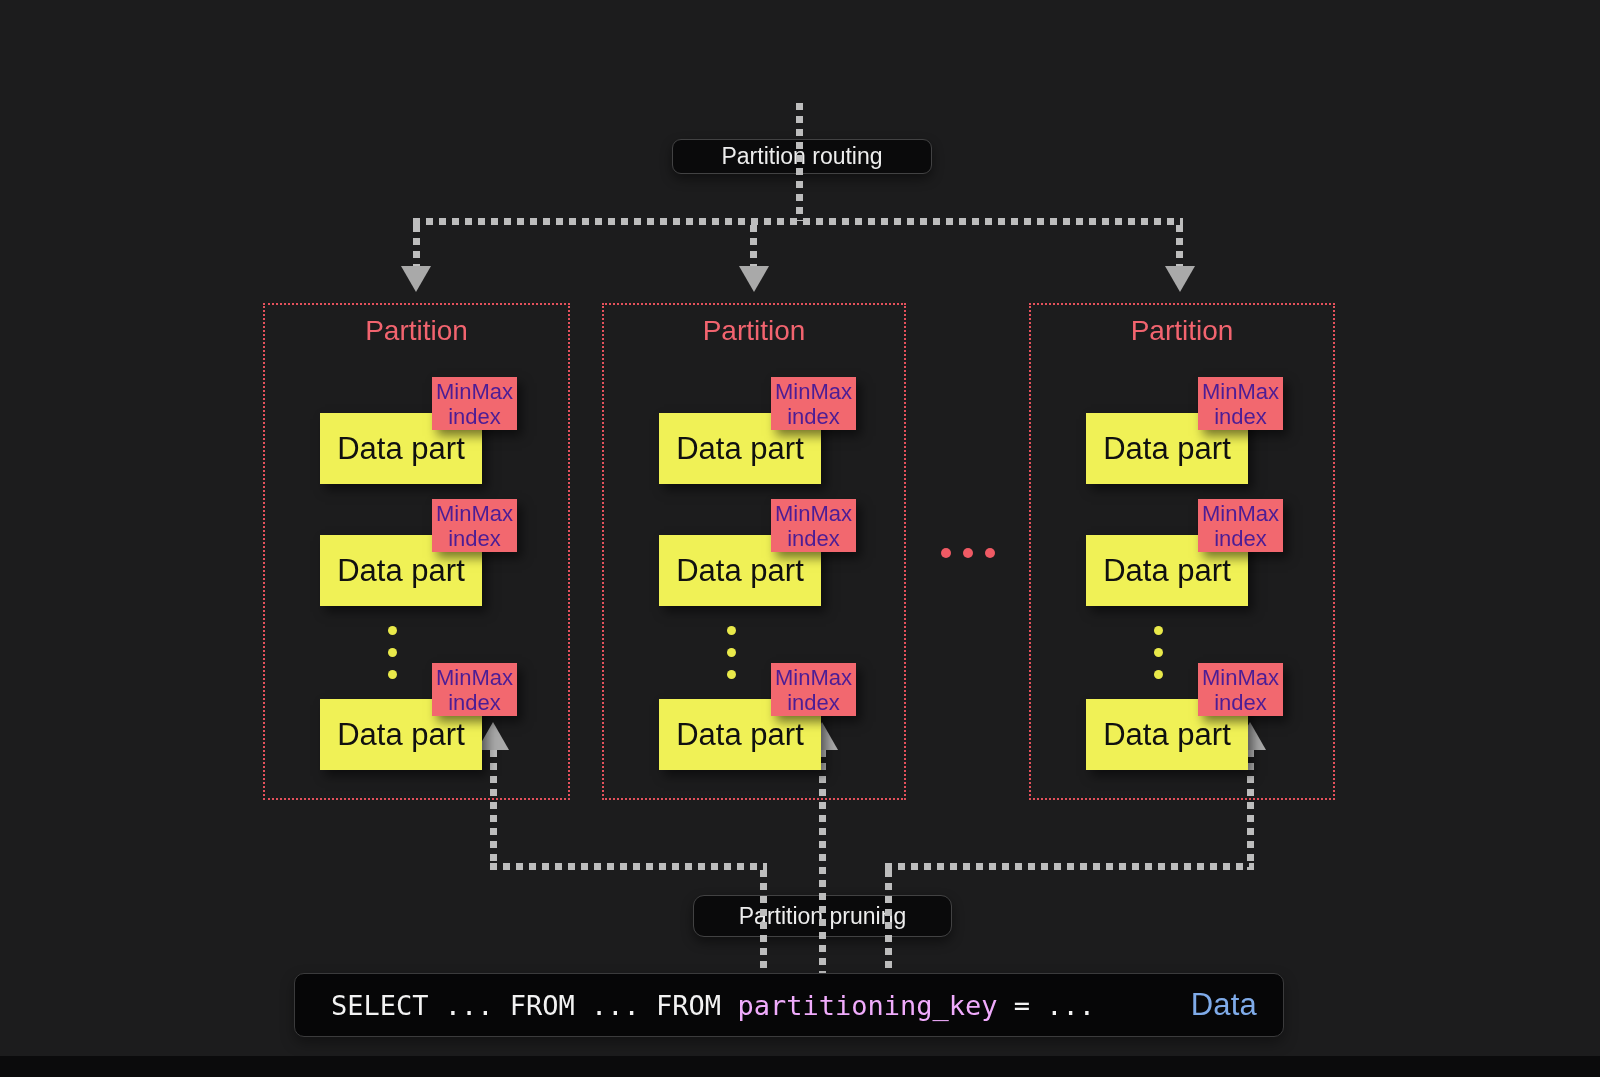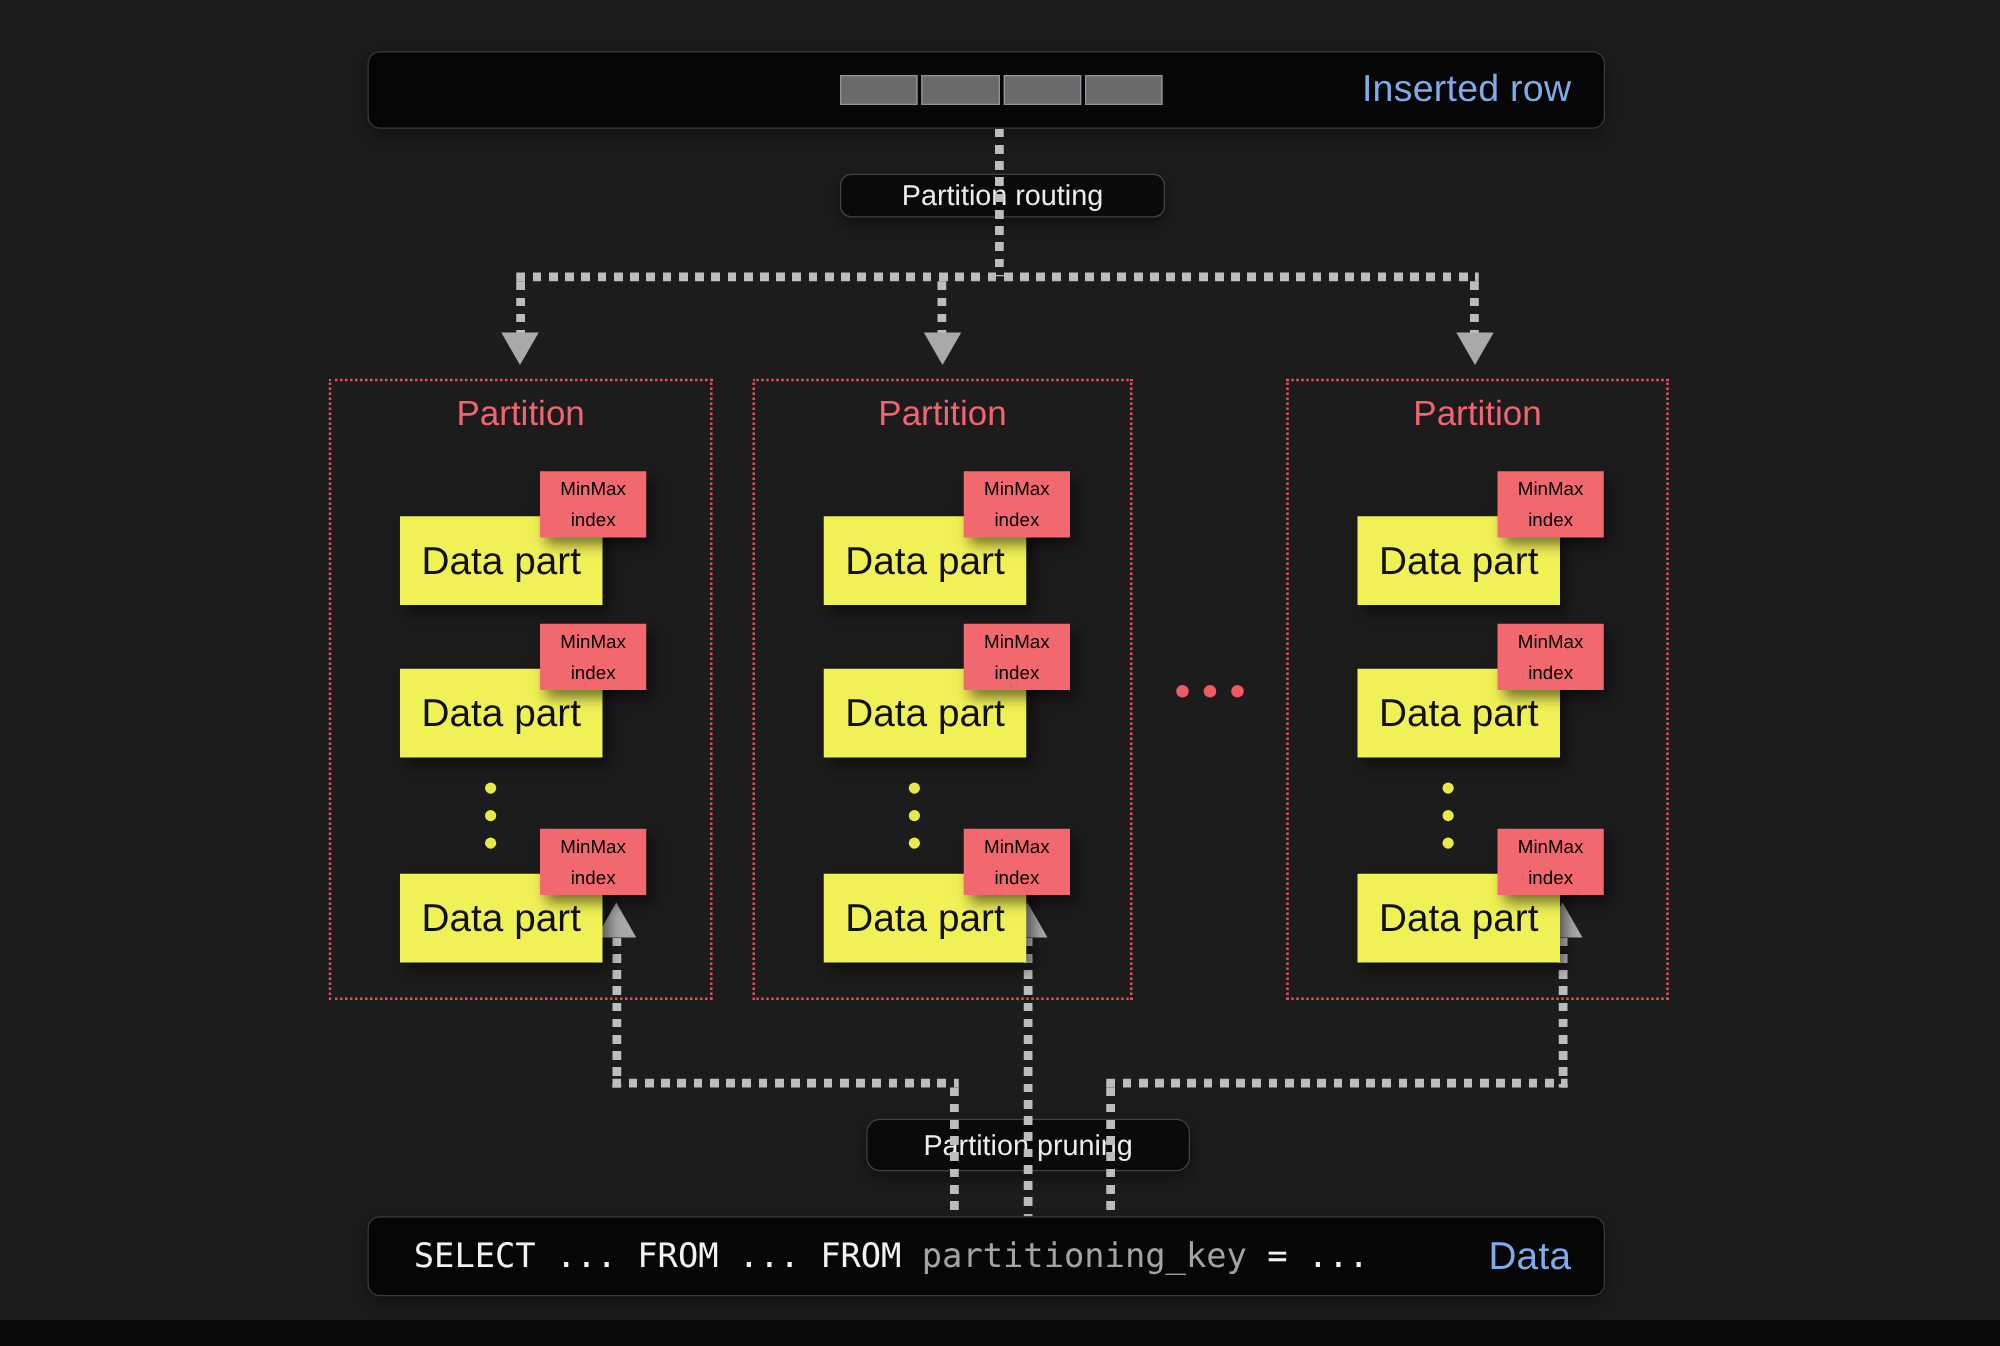--- a/index.html
+++ b/index.html
@@ -24,21 +24,21 @@
     display:flex;gap:3px;
   }
   .row-cell{
     flex:1;background:#696a6b;border:1px solid #94959a;box-sizing:border-box;
   }
   .query-text{
     position:absolute;left:36px;top:50%;transform:translateY(-50%);
     font-family:"DejaVu Sans Mono","Liberation Mono",monospace;
     font-size:27px;color:#f2f2f2;white-space:pre;
   }
-  .query-text .key{color:#a3a3a3;}
+  .query-text .key{color:#f0abfc;}
   
   .pill{
     position:absolute;background:#0a0a0b;border:1px solid #424243;
     border-radius:9px;box-shadow:0 5px 12px rgba(0,0,0,.45);
     display:flex;align-items:center;justify-content:center;
     color:#ededed;font-size:23px;box-sizing:border-box;
   }
   #routing-pill{left:672px;top:139px;width:260px;height:35px;}
   #pruning-pill{left:693px;top:895px;width:259px;height:42px;border-radius:11px;}
   
@@ -69,21 +69,21 @@
   #partition-2{left:602px;width:304px;}
   #partition-3{left:1029px;width:306px;}
   .partition-title{
     position:absolute;top:10px;left:0;width:100%;text-align:center;
     color:#f2646f;font-size:28px;
   }
   .part-row{position:absolute;left:55px;width:197px;height:107px;}
   .part-row.r1{top:72px;} .part-row.r2{top:194px;} .part-row.r3{top:358px;}
   .minmax{
     position:absolute;left:112px;top:0;width:85px;height:53px;
-    background:#f2686f;color:#000000;font-size:15px;line-height:25px;
+    background:#f2686f;color:#4c1d95;font-size:22px;line-height:25px;
     text-align:center;display:flex;align-items:center;justify-content:center;
     box-shadow:5px 6px 10px rgba(0,0,0,.5);z-index:2;
   }
   .datapart{
     position:absolute;left:0;top:36px;width:162px;height:71px;
     background:#f0f156;color:#101010;font-size:31px;
     display:flex;align-items:center;justify-content:center;
     box-shadow:5px 6px 10px rgba(0,0,0,.5);z-index:1;
   }
   .vdots{
@@ -96,29 +96,20 @@
   .hdots i{width:10px;height:10px;border-radius:50%;background:#ef5a64;}
   .bottom-edge{
     position:absolute;left:0;top:1056px;width:1600px;height:21px;background:#0b0b0c;
   }
 </style>
 </head>
 <body>
 
 <div class="stage">
 
-  <div class="bar top">
-    <div class="row-cells">
-      <div class="row-cell"></div>
-      <div class="row-cell"></div>
-      <div class="row-cell"></div>
-      <div class="row-cell"></div>
-    </div>
-    <div class="bar-label">Inserted row</div>
-  </div>
 
   <div class="pill" id="routing-pill">
     <span>Partition routing</span>
   </div>
 
   <div class="dash-v" style="left:796px;top:103px;height:118px;"></div>
   <div class="dash-h" style="left:413px;top:218px;width:770px;"></div>
   <div class="dash-v" style="left:413px;top:225px;height:43px;"></div>
   <div class="dash-v" style="left:750px;top:225px;height:43px;"></div>
   <div class="dash-v" style="left:1176px;top:225px;height:43px;"></div>

